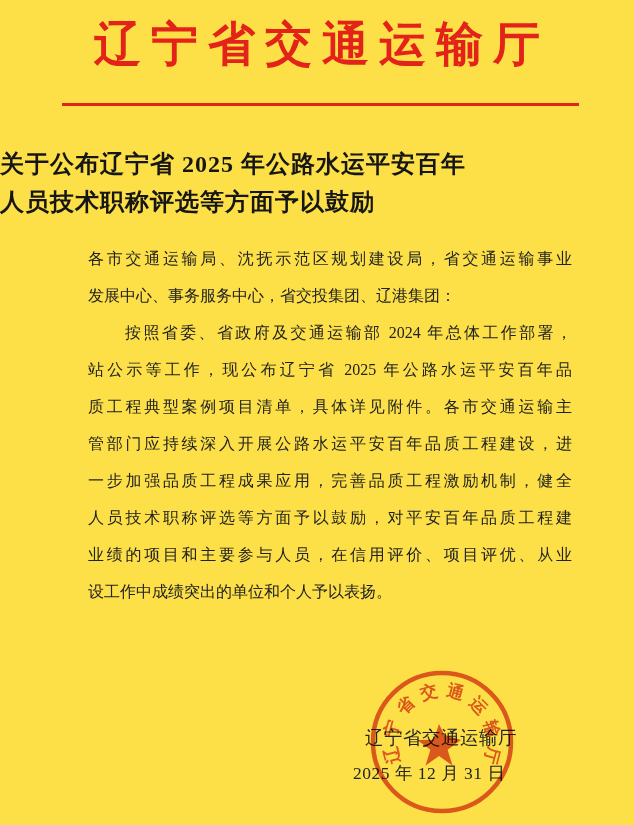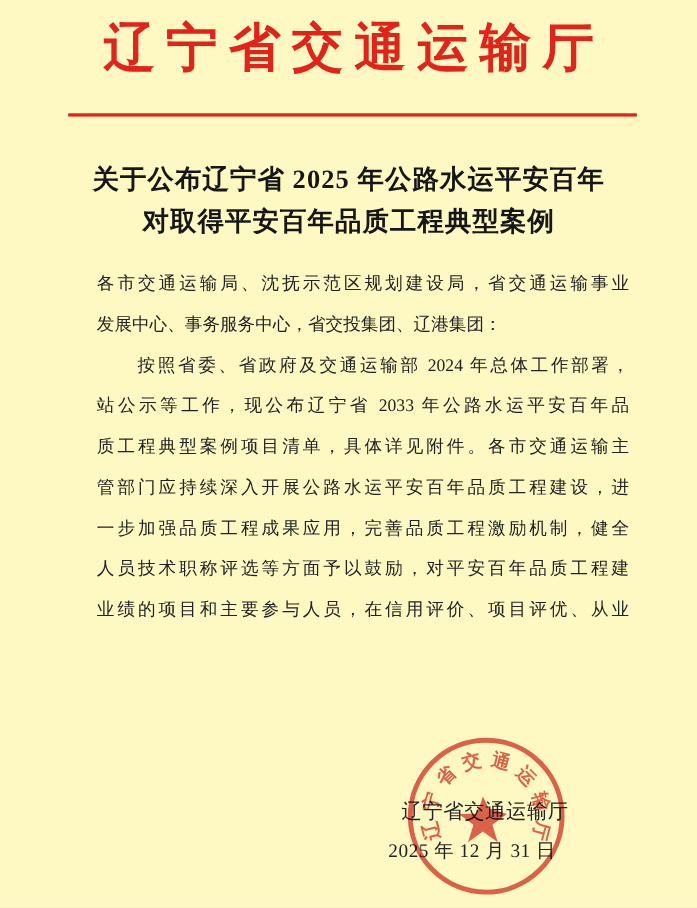--- a/index.html
+++ b/index.html
@@ -1,21 +1,21 @@
 <!DOCTYPE html>
 <html style="--accent_red: #e3231a; --seal_red: #d5423c; --ink: #1d1d1d;"><head>
 <meta charset="utf-8">
 <style>
   html, body { margin: 0; padding: 0; background: #e9e9e9; }
   .page {
     position: relative;
     width: 634px;
     height: 825px;
     margin: 0 auto;
-    background: #fef9c3;
+    background: #fde047;
     font-family: "Liberation Serif", serif;
     color: var(--ink, #1d1d1d);
     overflow: hidden;
   }
   .org-name {
     position: absolute;
     top: 14px; left: 0; width: 100%;
     text-align: center;
     font-size: 47px;
     line-height: 60px;
@@ -28,21 +28,20 @@
   .red-rule {
     position: absolute;
     top: 103px; left: 62px;
     width: 517px; height: 3px;
     background: var(--accent_red, #e3231a);
   }
   .doc-title {
     position: absolute;
     top: 145px; left: 0; width: 100%;
     margin: 0;
-    text-align: center;
     font-size: 24px;
     line-height: 38px;
     font-weight: bold;
     color: #161616;
     letter-spacing: 1px;
   }
   .doc-body {
     position: absolute;
     top: 240px; left: 88px;
     width: 484px;
@@ -102,33 +101,34 @@
 <body>
 
 <div class="page">
 
   <div class="org-name">辽宁省交通运输厅</div>
 
   <div class="red-rule"></div>
 
   <h1 class="doc-title">
     <span>关于公布辽宁省 2025 年公路水运平安百年</span><br>
-    <span>对取得平安百年品质工程典型案例</span>
+    <span>人员技术职称评选等方面予以鼓励</span>
   </h1>
 
   <div class="doc-body">
     <div class="line">各市交通运输局、沈抚示范区规划建设局，省交通运输事业</div>
     <div class="line short">发展中心、事务服务中心，省交投集团、辽港集团：</div>
     <div class="line indent">按照省委、省政府及交通运输部 2024 年总体工作部署，</div>
-    <div class="line">站公示等工作，现公布辽宁省 2033 年公路水运平安百年品</div>
+    <div class="line">站公示等工作，现公布辽宁省 2025 年公路水运平安百年品</div>
     <div class="line">质工程典型案例项目清单，具体详见附件。各市交通运输主</div>
     <div class="line">管部门应持续深入开展公路水运平安百年品质工程建设，进</div>
     <div class="line">一步加强品质工程成果应用，完善品质工程激励机制，健全</div>
     <div class="line">人员技术职称评选等方面予以鼓励，对平安百年品质工程建</div>
     <div class="line">业绩的项目和主要参与人员，在信用评价、项目评优、从业</div>
+    <div class="line short">设工作中成绩突出的单位和个人予以表扬。</div>
   </div>
 
   <div class="signer">辽宁省交通运输厅</div>
 
   <div class="sign-date">2025 年 12 月 31 日</div>
 
   <svg class="seal" viewBox="0 0 150 150">
     <circle class="seal-ring" cx="75" cy="75" r="69"></circle>
     <polygon class="seal-star" points="72,57 66.7,72.7 50.1,72.9 63.4,82.8 58.5,98.6 72,89 85.5,98.6 80.6,82.8 93.9,72.9 77.3,67.7"></polygon>
     <g>

